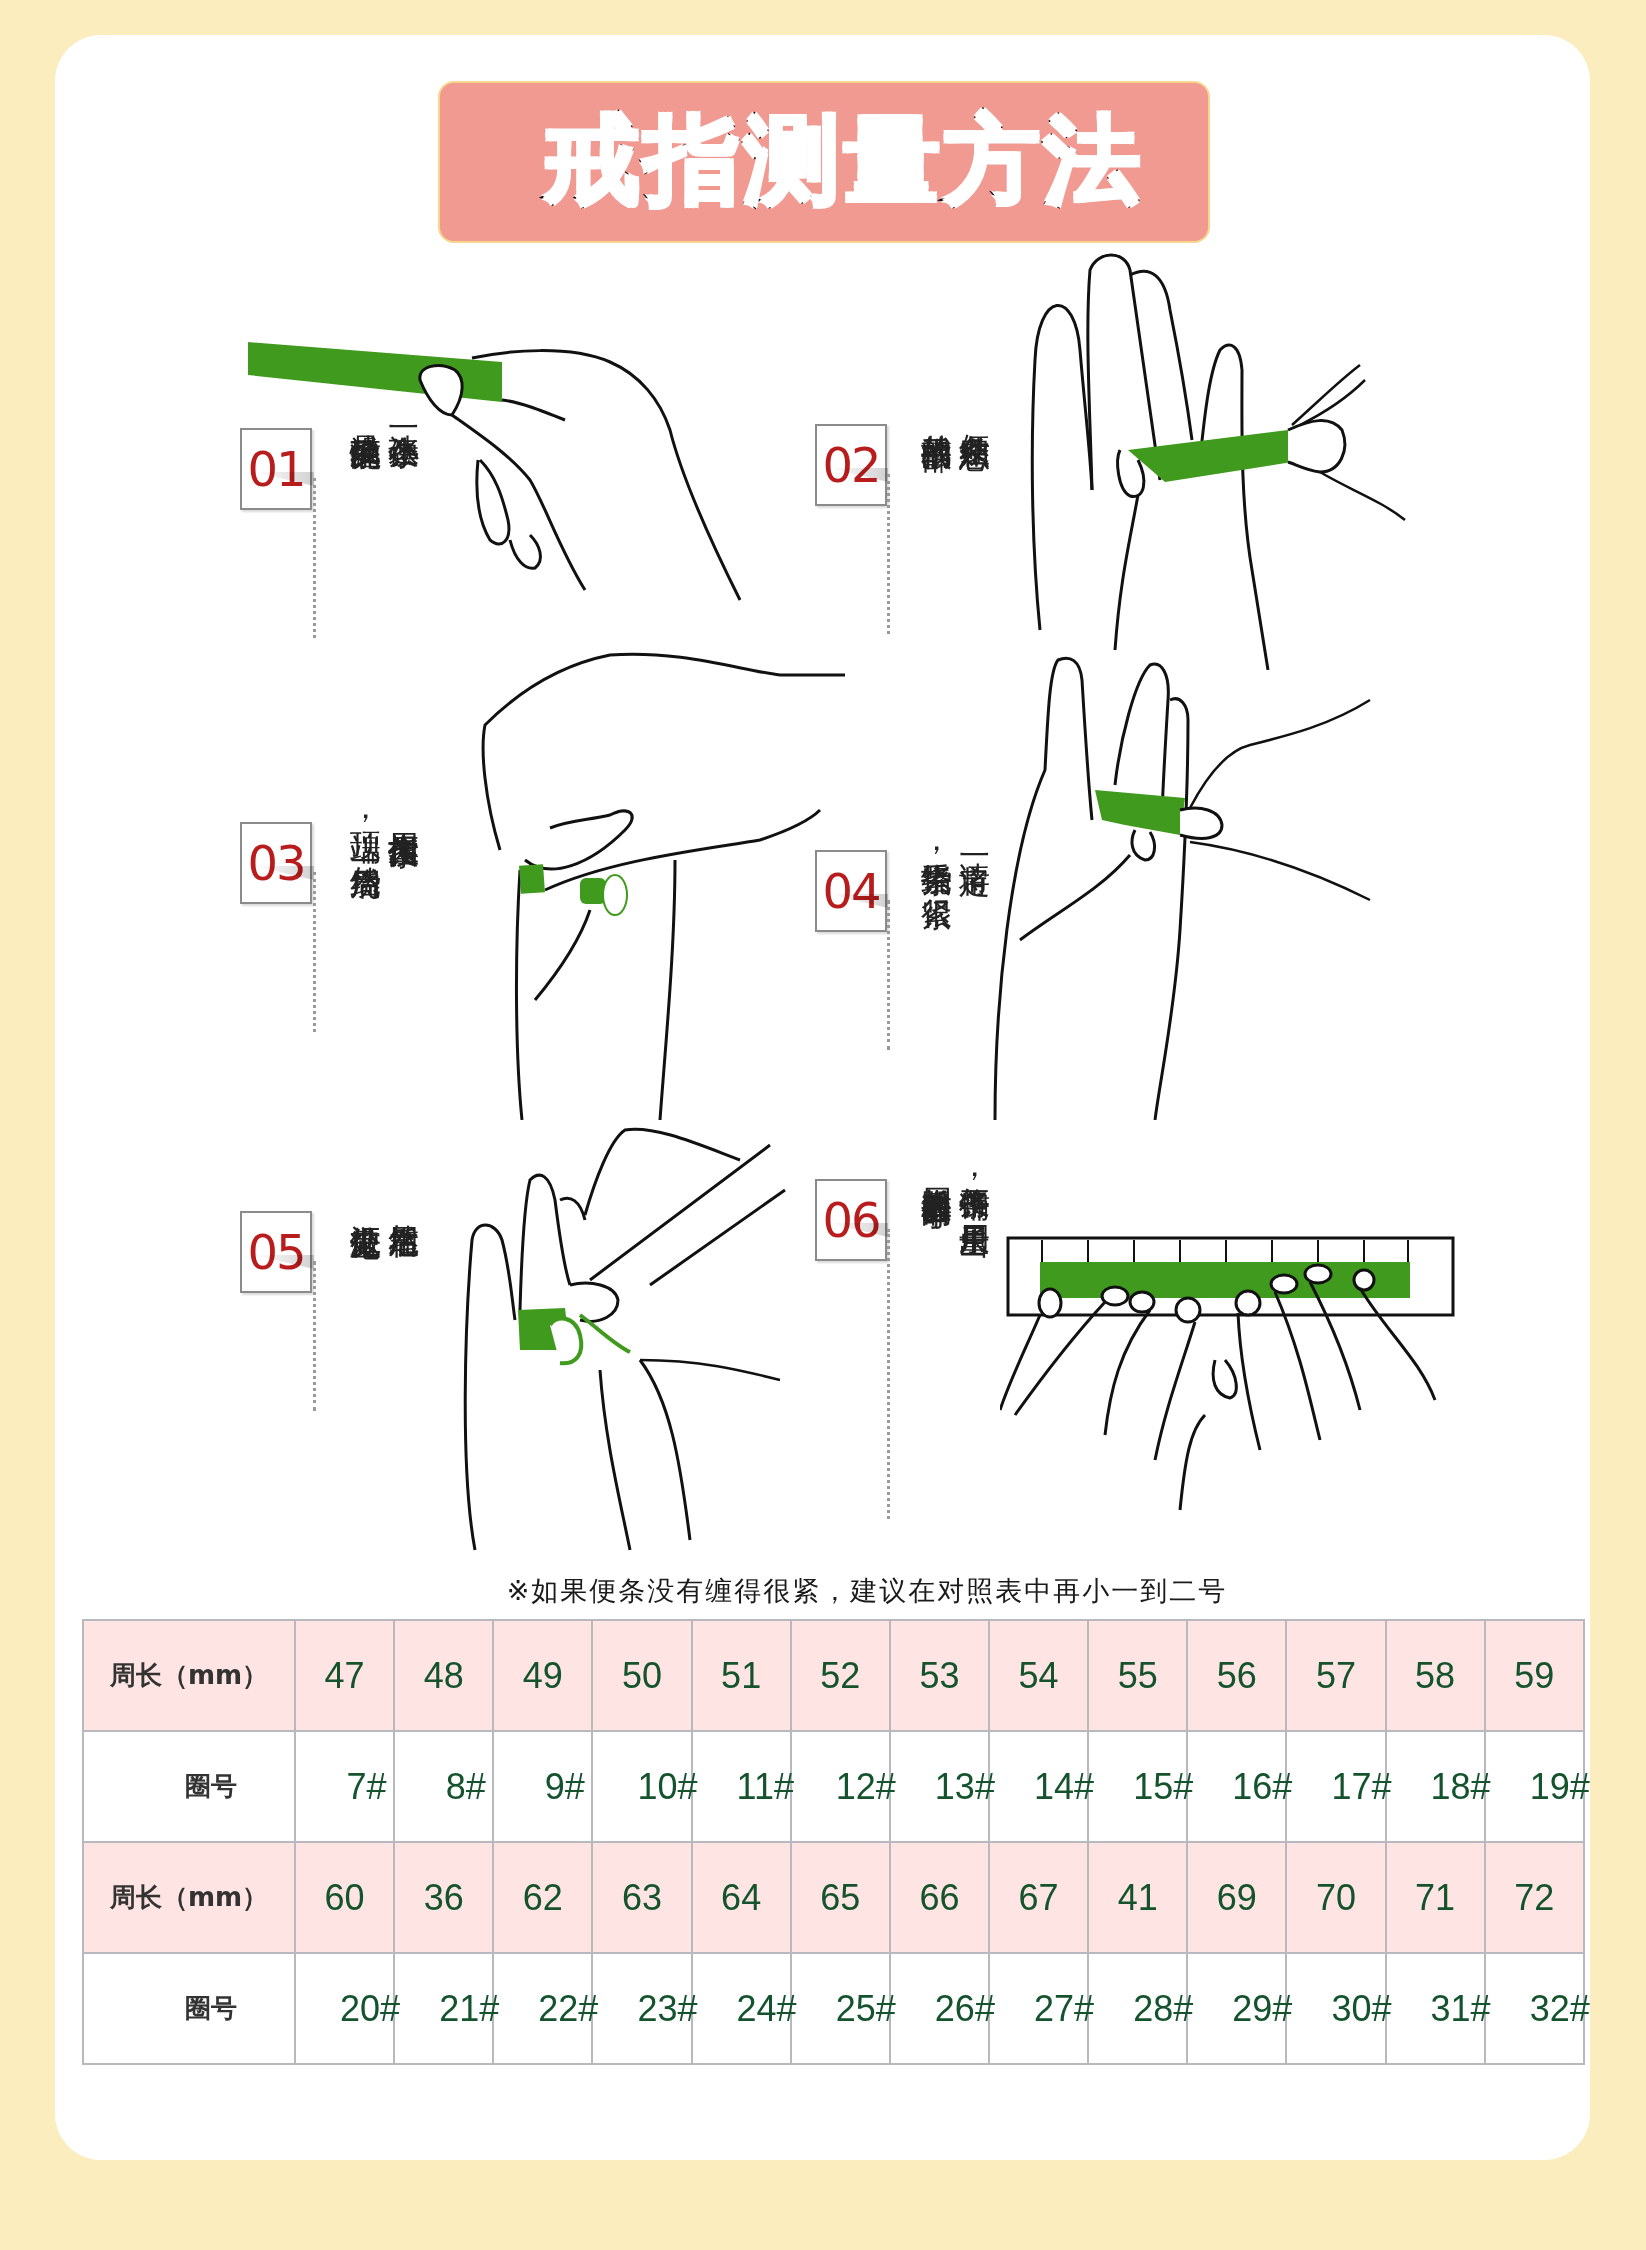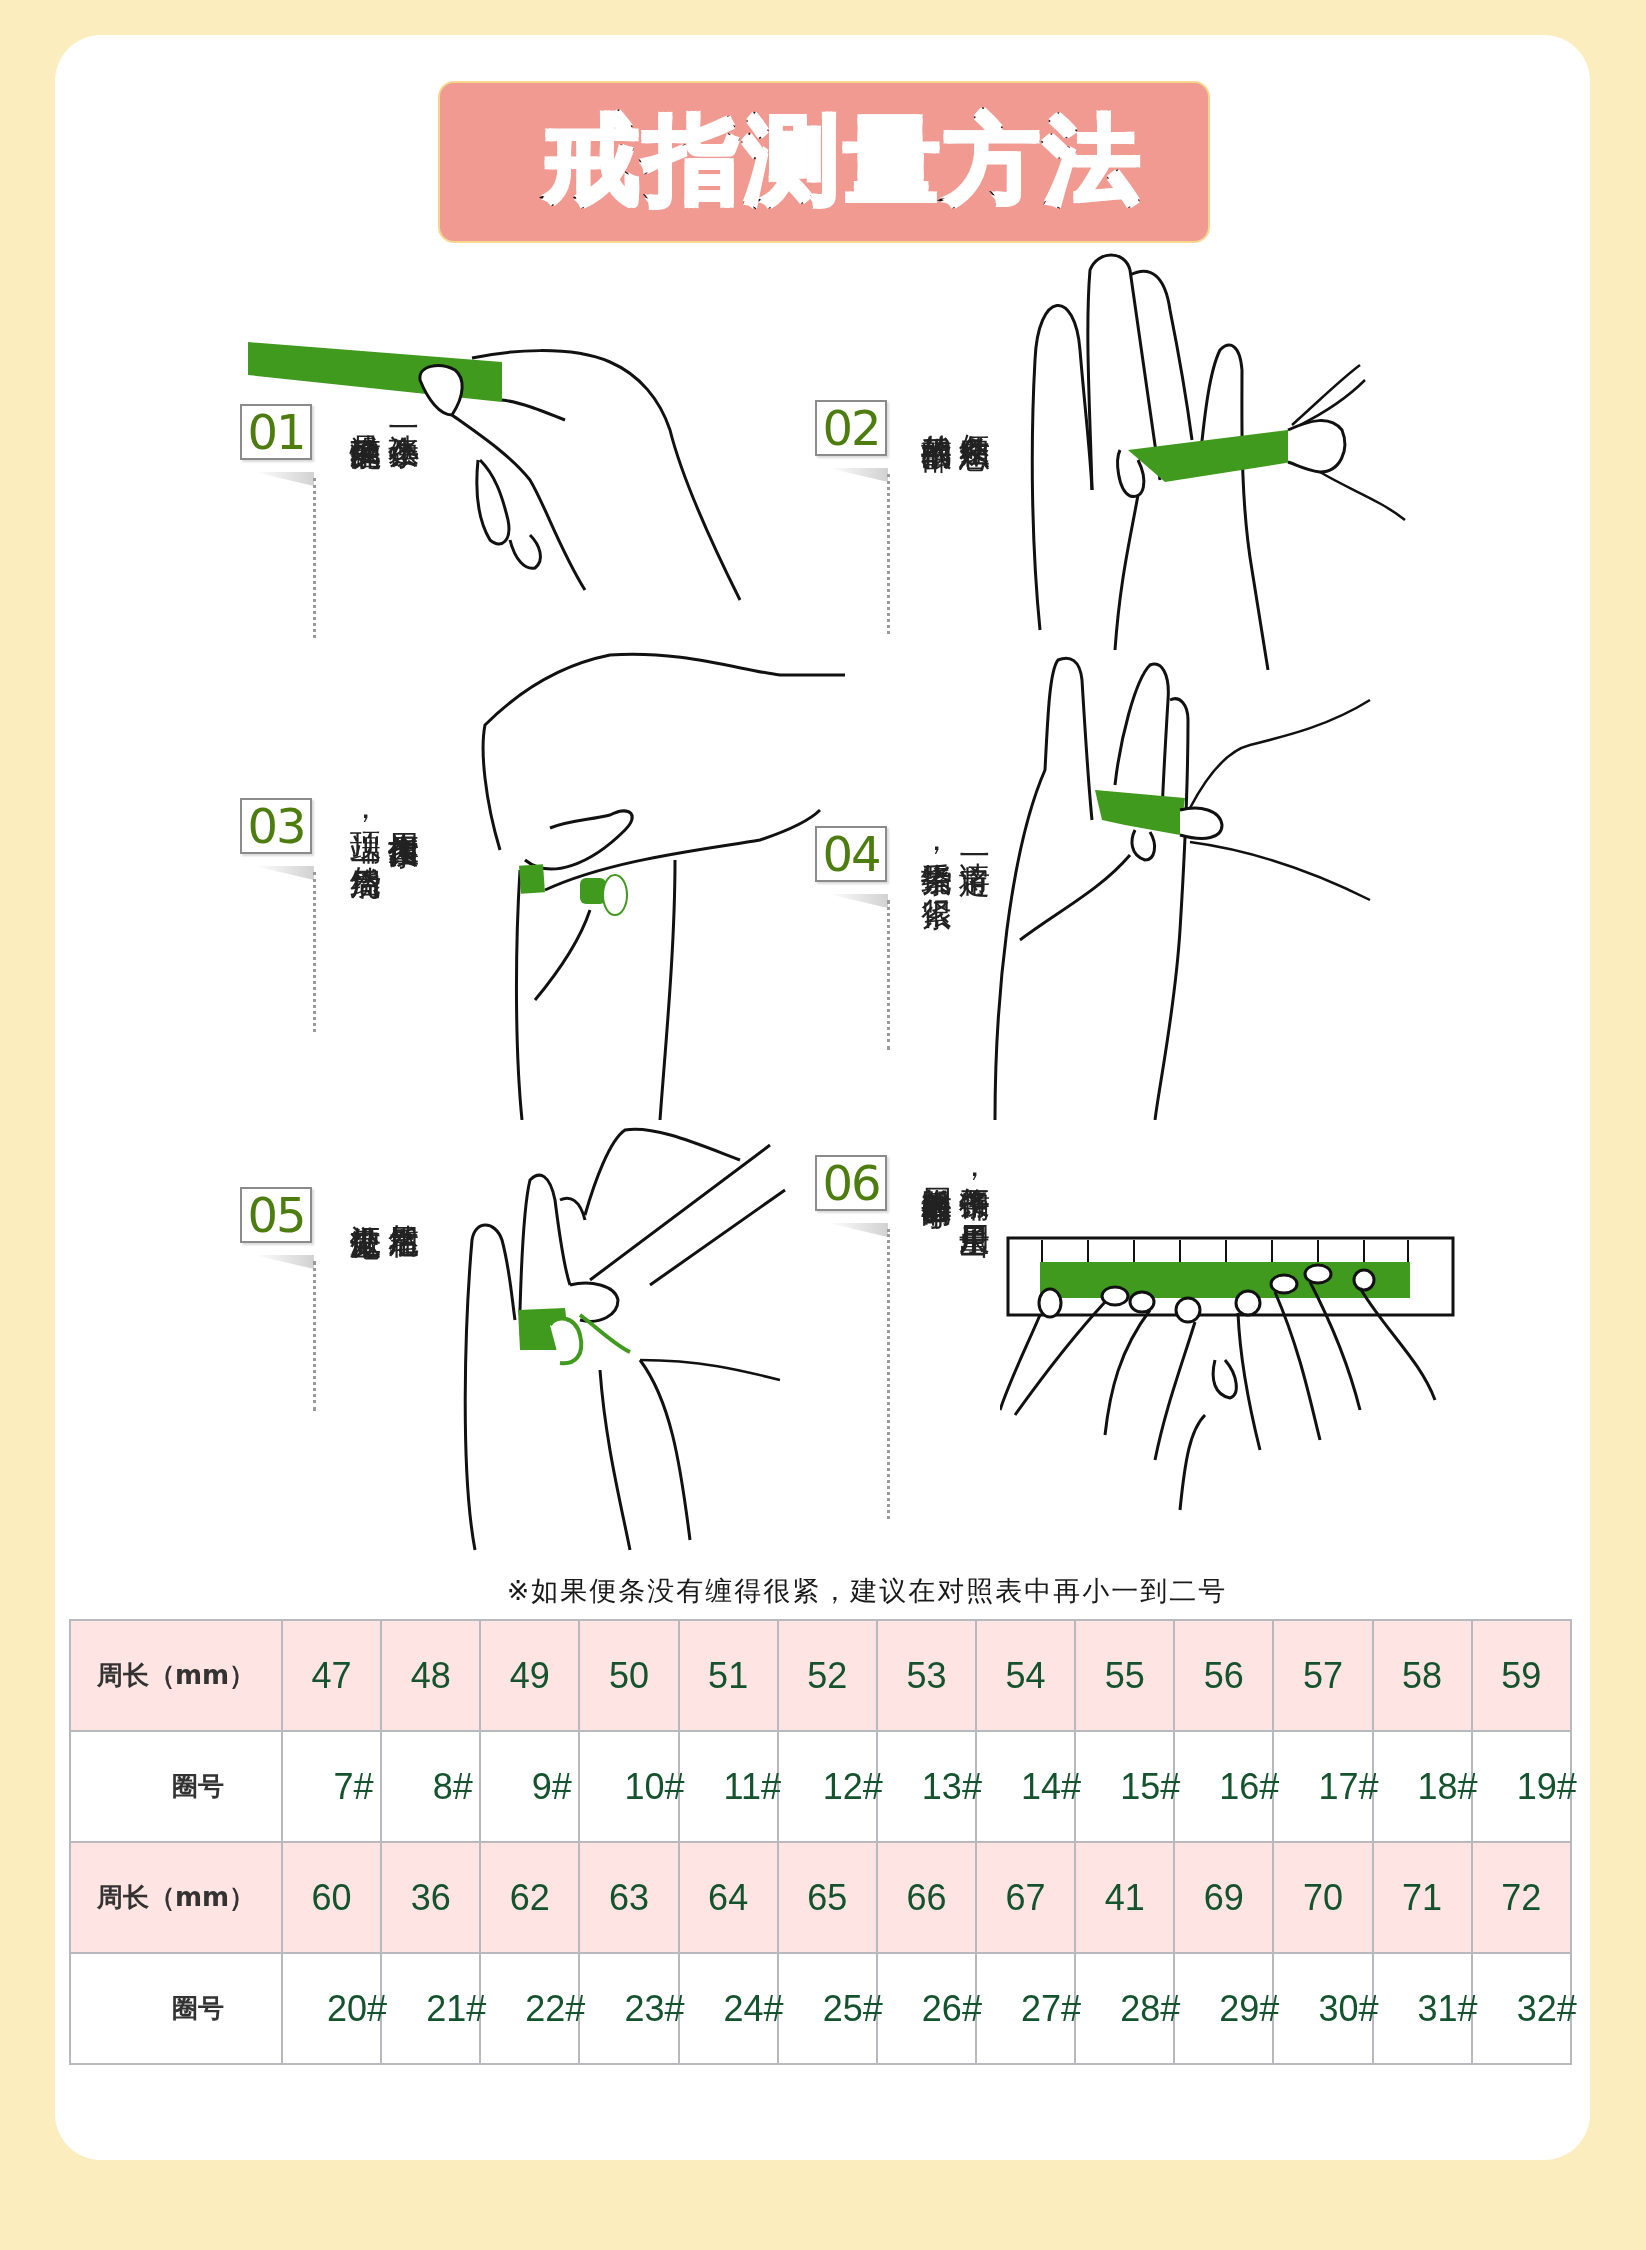--- a/index.html
+++ b/index.html
@@ -31,29 +31,30 @@
       font-weight: bold;
       font-size: 96px;
       letter-spacing: 4px;
       color: #ffffff;
       -webkit-text-stroke: 3px #111;
       paint-order: stroke fill;
       text-shadow: 0 0 0 #fff, 2px 2px 0 #fff, -2px -2px 0 #fff, 2px -2px 0 #fff, -2px 2px 0 #fff;
     }
     .step-num {
       position: absolute;
-      width: 72px; height: 56px;
+      width: 72px; height: 82px;
       border: 2px solid #8b8b8b;
       background: #fff;
       font-family: "DejaVu Sans", sans-serif;
       font-size: 48px;
-      color: #4d7c0f;
+      color: #b91c1c;
       display: flex; align-items: center; justify-content: center;
       letter-spacing: -2px;
       box-shadow: 2px 2px 2px rgba(0,0,0,0.15);
+      margin-top: 24px;
     }
     .step-shadow {
       position: absolute;
       height: 14px;
       background: linear-gradient(to right, rgba(0,0,0,0) 0%, rgba(0,0,0,0.18) 100%);
       clip-path: polygon(0 0, 100% 0, 100% 100%);
     }
     .step-line {
       position: absolute;
       width: 0;
@@ -78,21 +79,21 @@
       top: 1573px;
       text-align: center;
       font-family: "DejaVu Sans", sans-serif;
       font-size: 27px;
       color: #1a1a1a;
       letter-spacing: 2px;
       margin-left: 44px;
     }
     .size-table {
       position: absolute;
-      left: 69px; top: 1619px;
+      left: 82px; top: 1619px;
       width: 1503px;
       border-collapse: collapse;
       table-layout: fixed;
     }
     .size-table td {
       border: 2px solid #b7b9bf;
       height: 111px;
       text-align: center;
       vertical-align: middle;
       font-family: "Liberation Sans", sans-serif;

